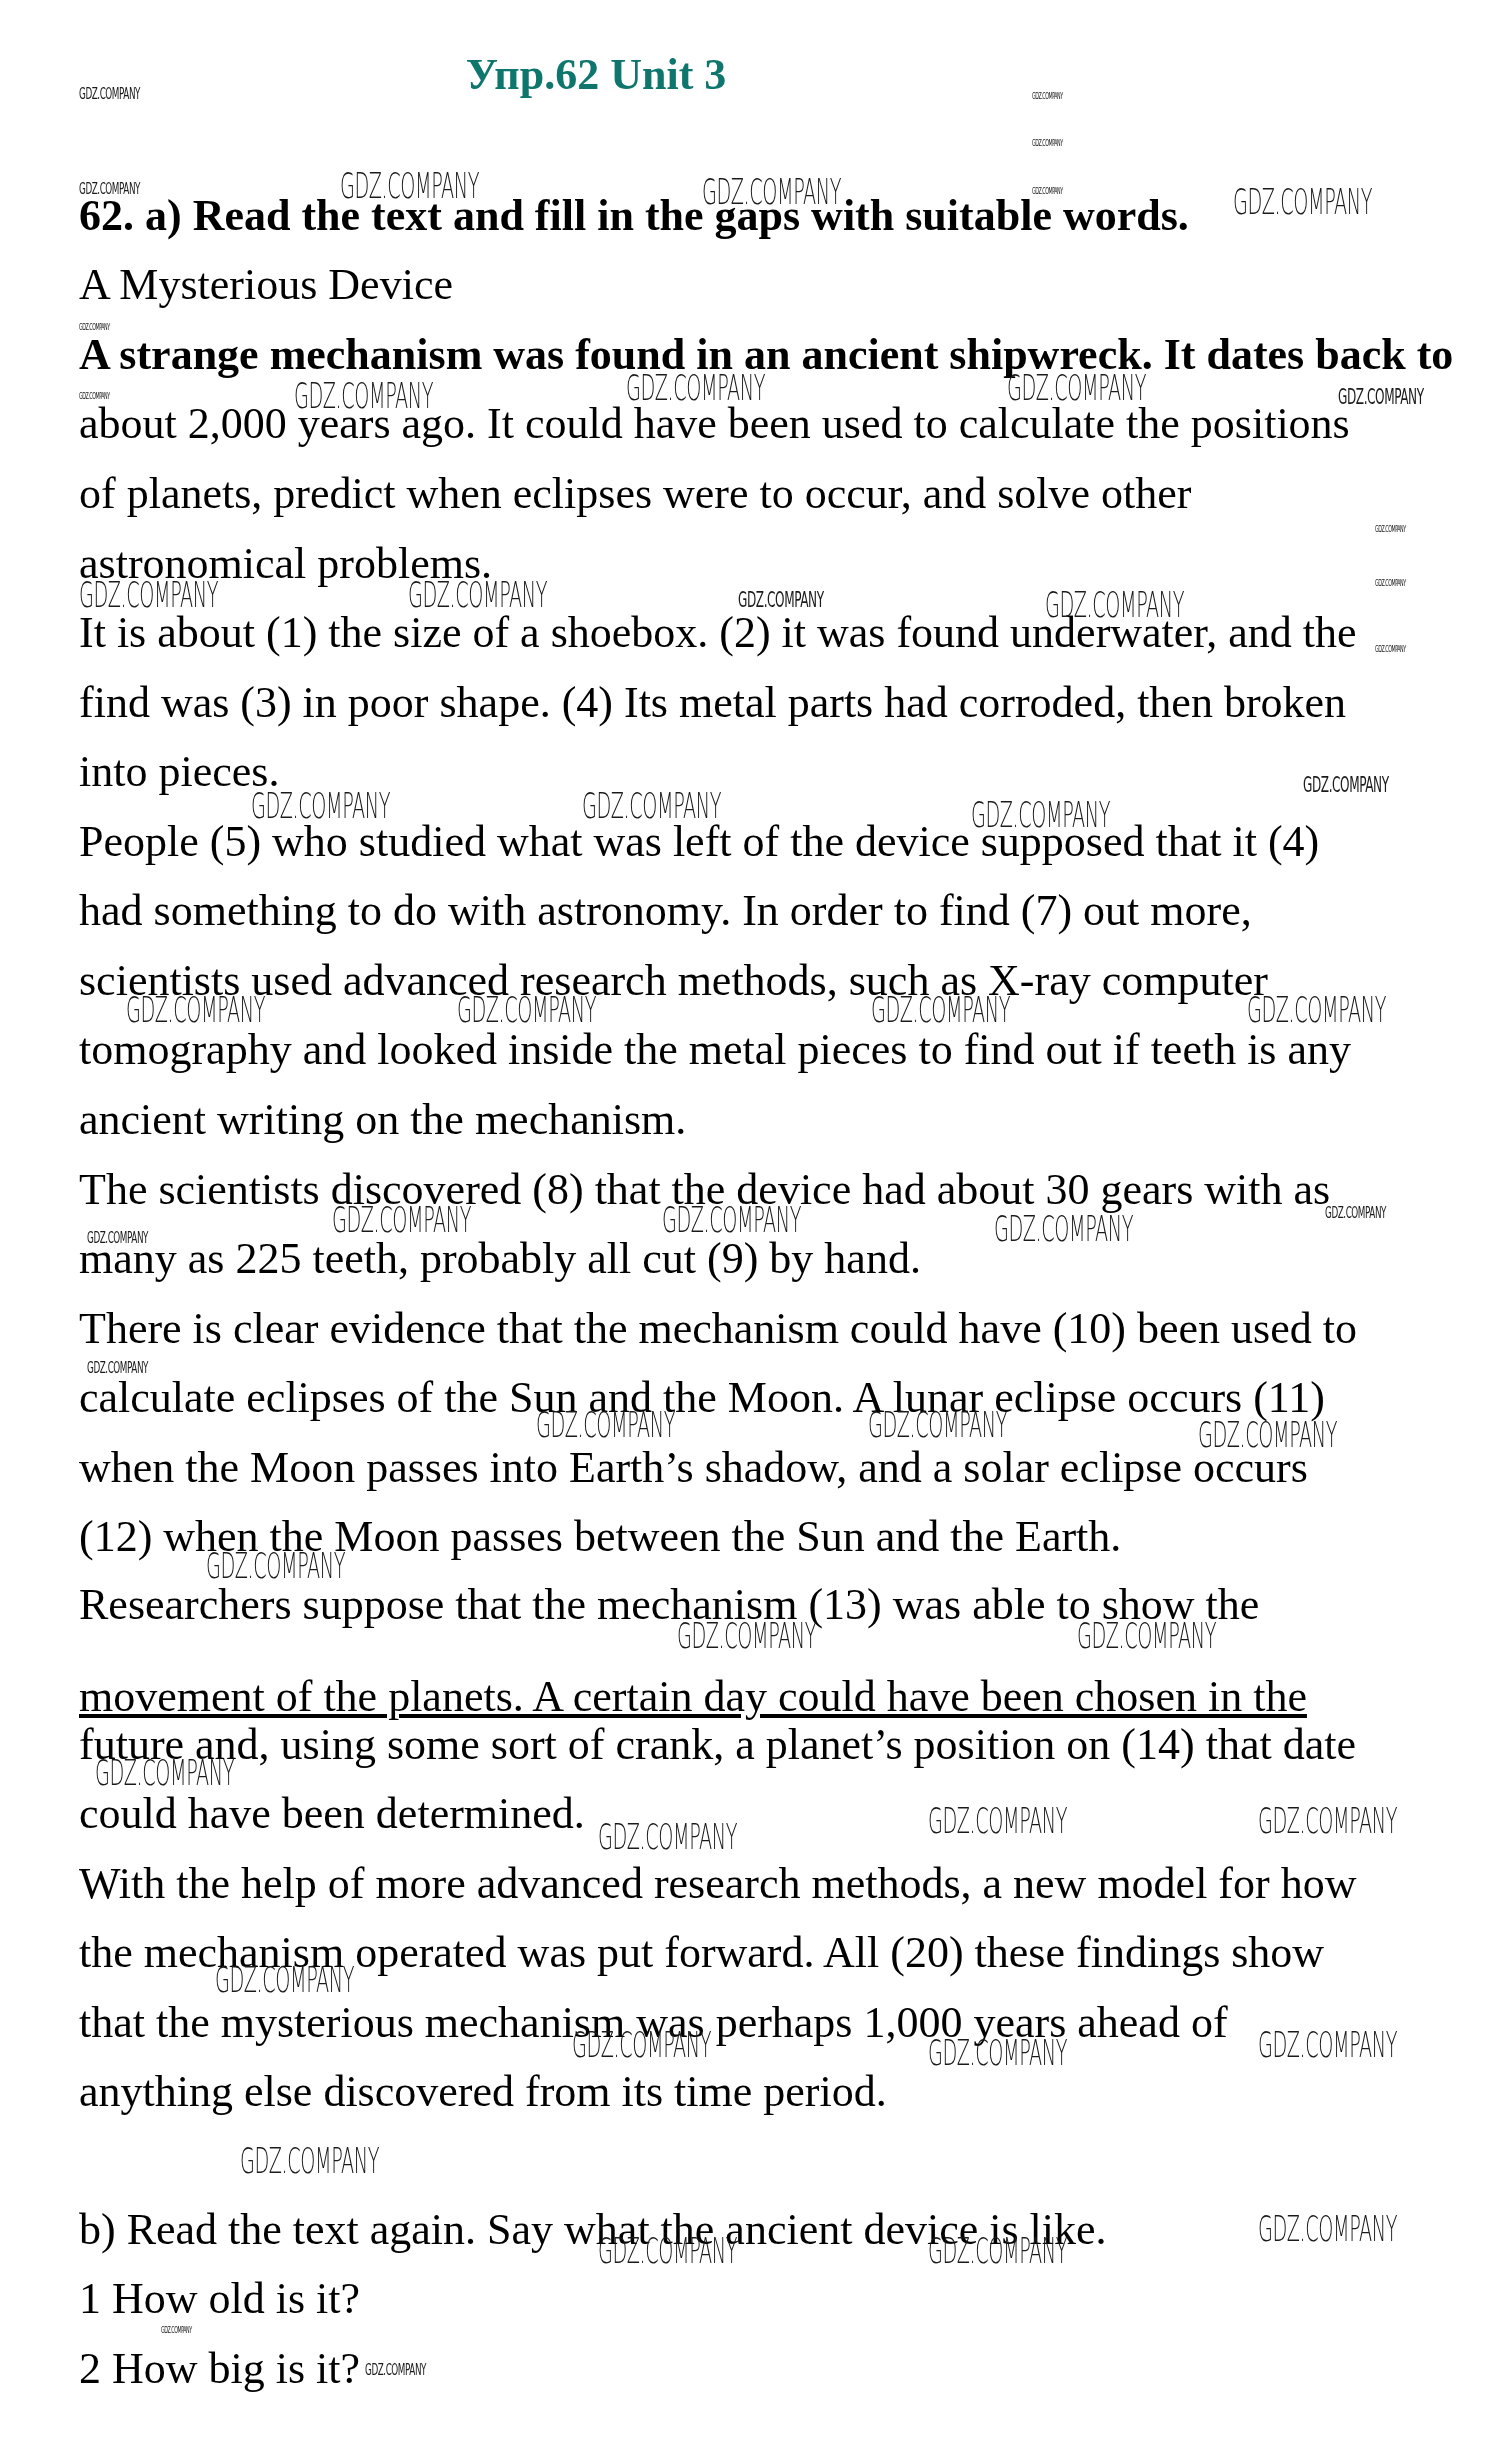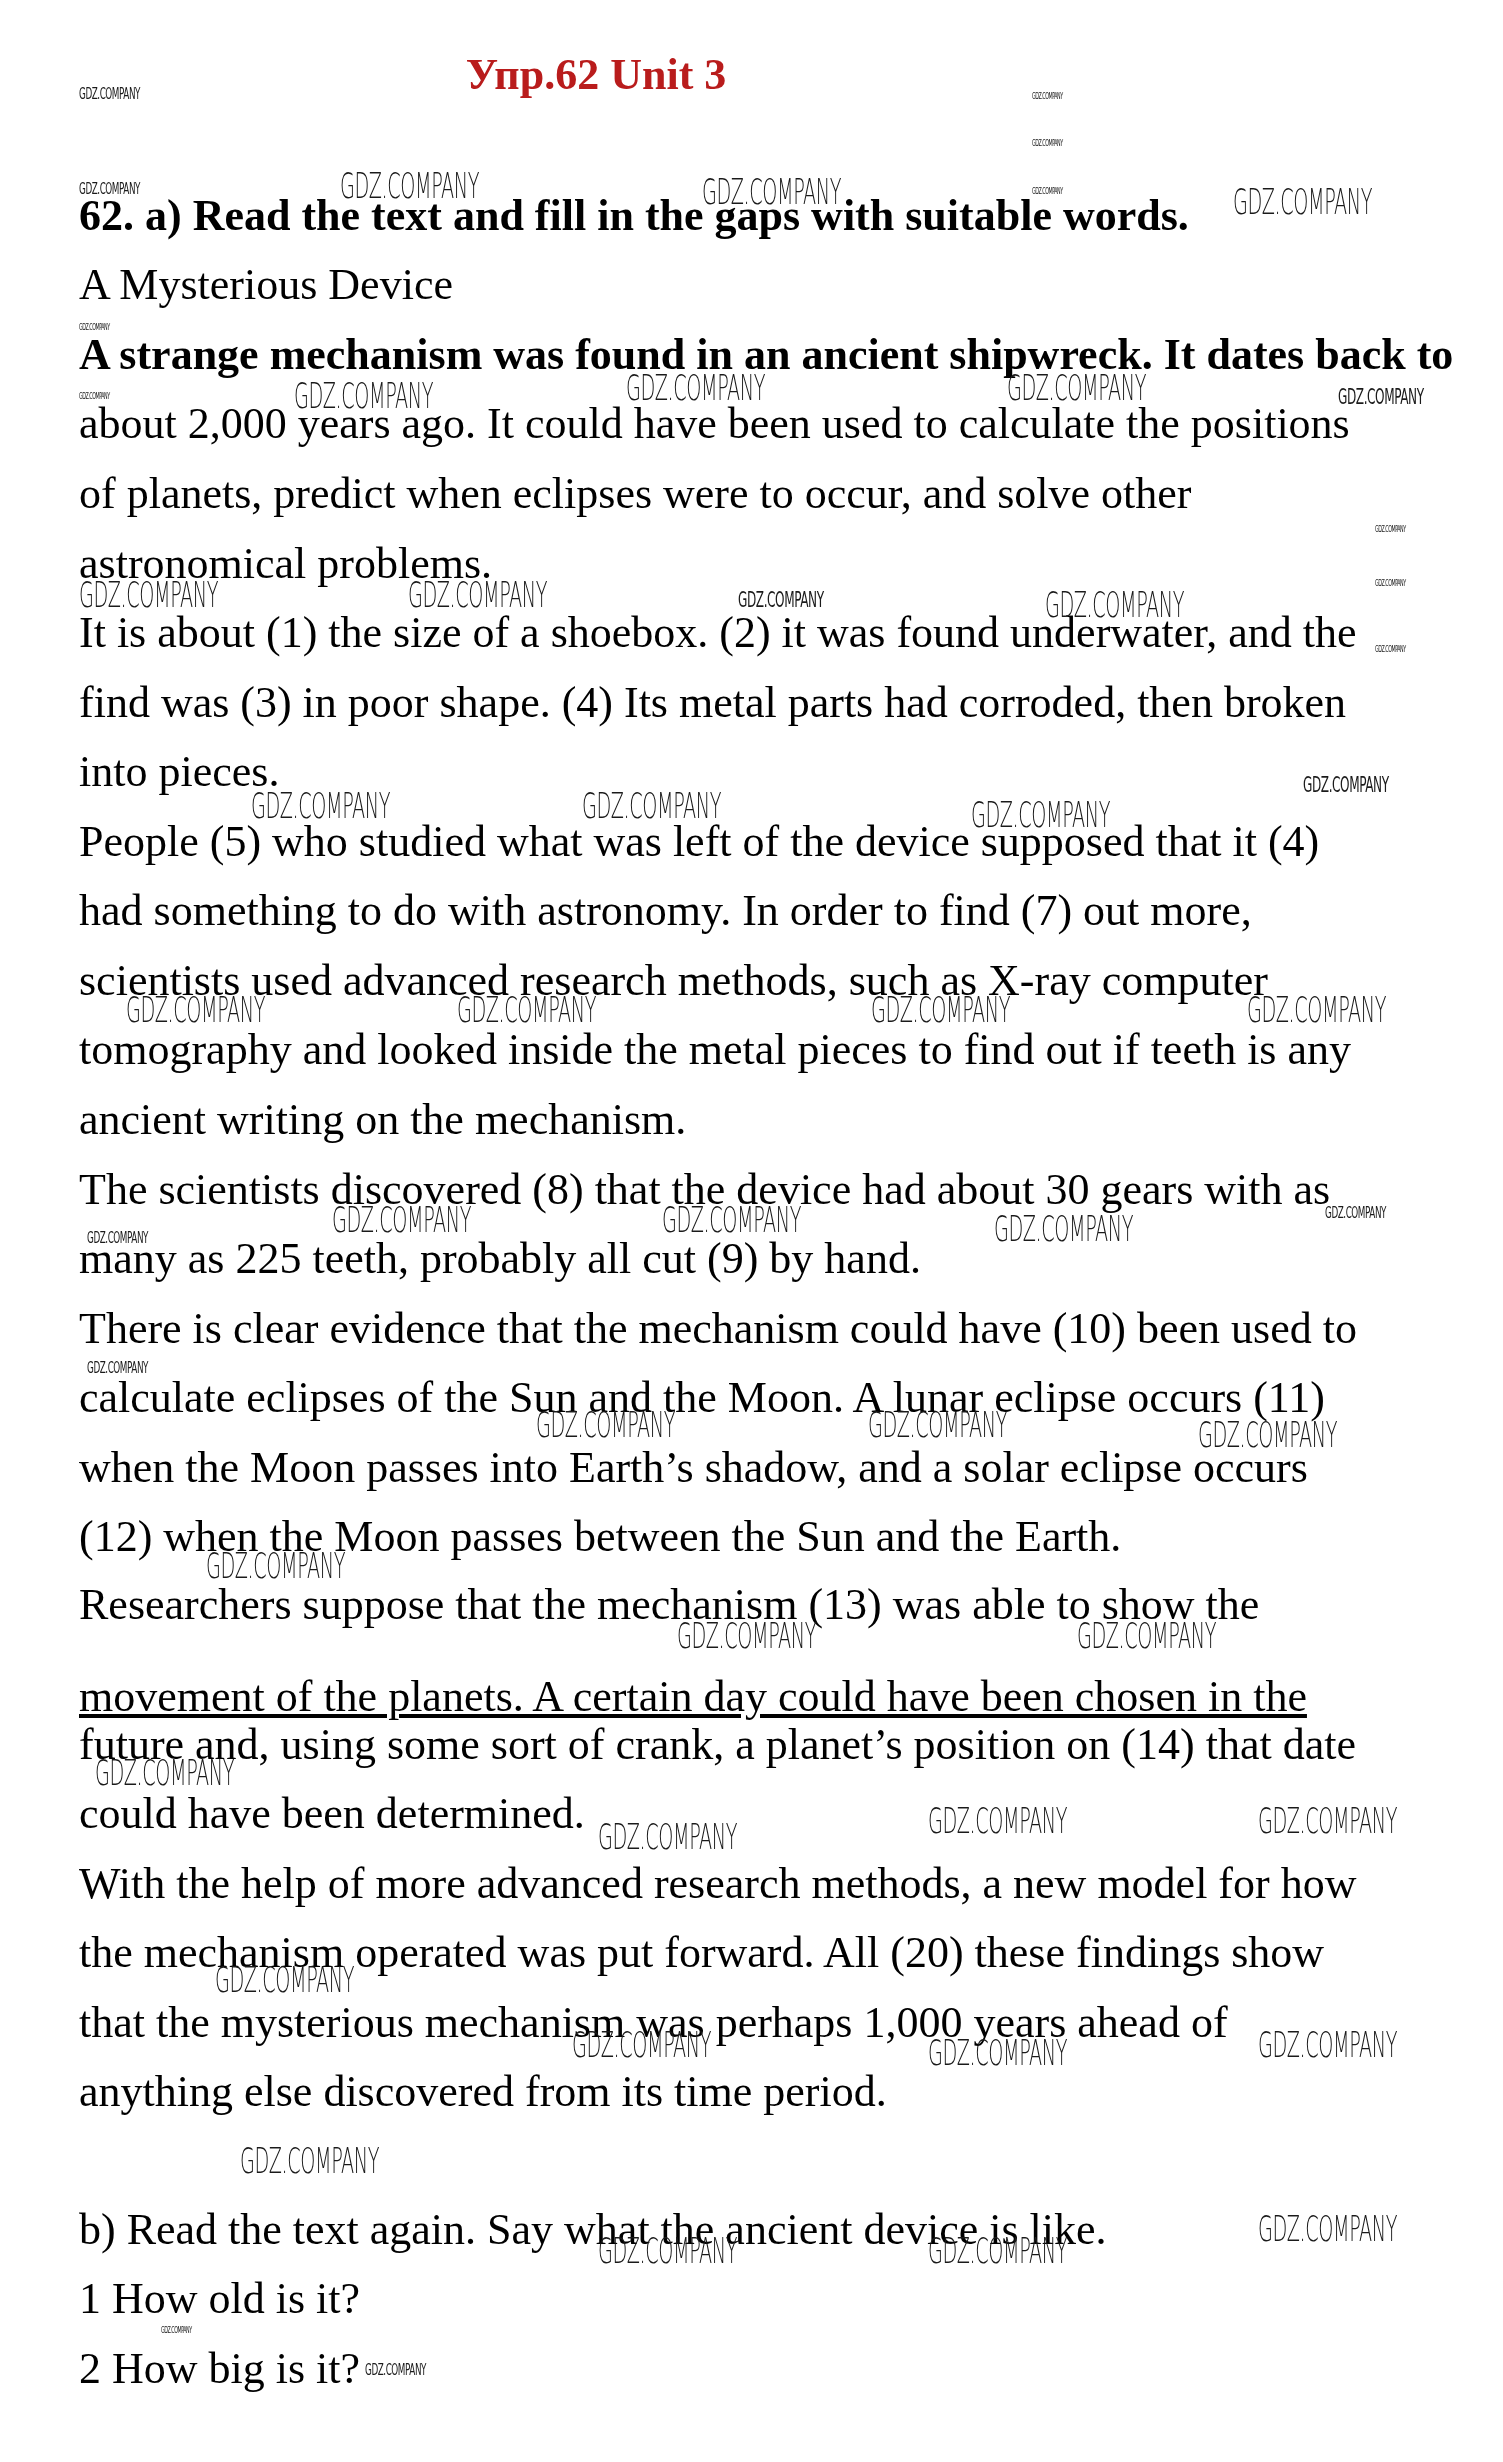--- a/index.html
+++ b/index.html
@@ -6,21 +6,21 @@
   body { width: 1504px; height: 2462px; position: relative; overflow: hidden; }
   .page { position: absolute; left: 0; top: 0; width: 1504px; height: 2462px; background: #ffffff; }
   .line {
     position: absolute; left: 79px; white-space: nowrap;
     font-family: "Liberation Serif", "DejaVu Serif", serif;
     font-size: 44px; line-height: 51px; color: #000000;
   }
   .title {
     position: absolute; top: 49px; left: 0; width: 1192px; text-align: center;
     font-family: "Liberation Serif", "DejaVu Serif", serif;
-    font-size: 44px; font-weight: bold; color: #b91c1c; line-height: 51px;
+    font-size: 44px; font-weight: bold; color: #0f766e; line-height: 51px;
   }
   .heading { font-weight: bold; }
   .wm {
     position: absolute; white-space: nowrap;
     font-family: "DejaVu Sans", "Liberation Sans", sans-serif;
     font-weight: normal; color: #1a1a1a; letter-spacing: -0.8px;
     transform-origin: left top; pointer-events: none;
   }
   .wm.big { font-size: 35px; transform: scaleX(0.55); -webkit-text-stroke: 0; font-weight: 200; }
   .wm.med { font-size: 22px; transform: scaleX(0.55); }

